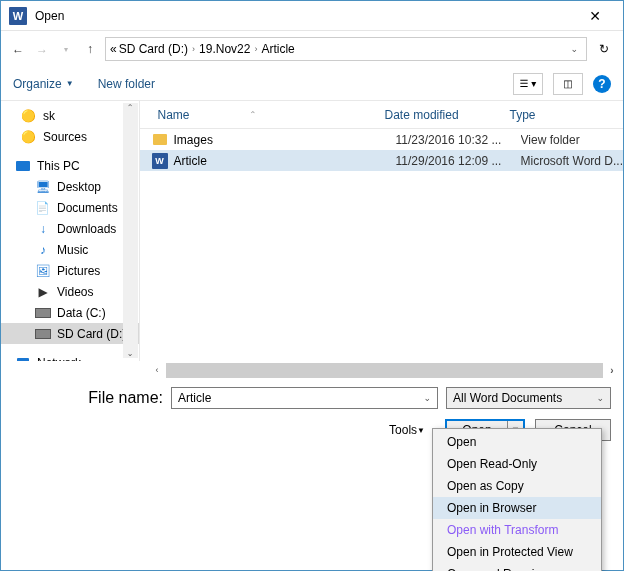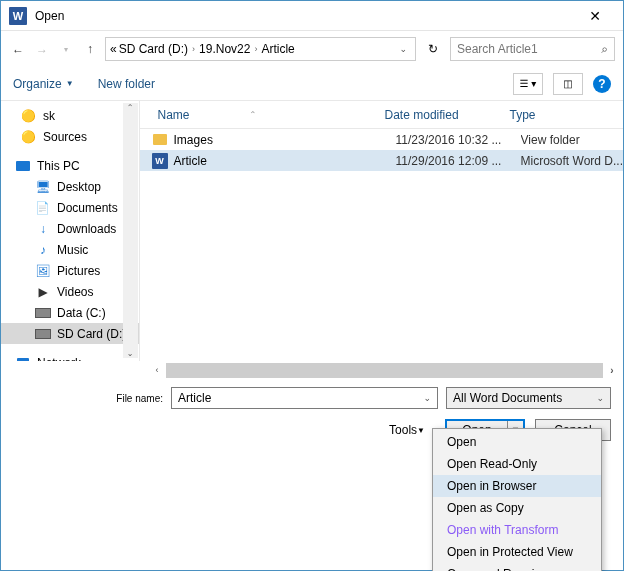--- a/index.html
+++ b/index.html
@@ -54,21 +54,21 @@
   .fl-date { width:125px; color:#333;}
   .fl-type { flex:1; color:#333; white-space:nowrap; overflow:hidden;}
   
   .hscroll-row { height:18px; display:flex; align-items:center; padding:0 4px; }
   .hscroll-row .lar { width:14px; font-size:9px; color:#555; text-align:center;}
   .hscroll-track { flex:1; height:15px; background:#cdcdcd; margin:0 2px;}
   .hscroll-row .rar { width:14px; font-size:10px; color:#555; text-align:center; font-weight:bold;}
   
   .bottom { padding:8px 12px 12px; }
   .row1 { display:flex; align-items:center; gap:8px; margin-bottom:10px;}
-  .row1 .lbl { width:150px; text-align:right; font-size:10px;}
+  .row1 .lbl { width:150px; text-align:right; font-size:16px;}
   .fname { flex:1; height:22px; border:1px solid #7a7a7a; display:flex; align-items:center; padding:0 6px; font-size:12px;}
   .fname .dd { margin-left:auto; font-size:9px; color:#555;}
   .ftype { width:165px; height:22px; border:1px solid #7a7a7a; display:flex; align-items:center; padding:0 6px; font-size:12px; background:#efefef;}
   .ftype .dd { margin-left:auto; font-size:9px; color:#555;}
   .row2 { display:flex; align-items:center; gap:10px;}
   .tools { margin-left:auto; font-size:12px; display:flex; align-items:center; gap:0; margin-right:10px;}
   .btn { height:22px; border:1px solid #7a7a7a; background:#efefef; display:flex; align-items:center; justify-content:center; font-size:12px;}
   .btn-open { width:80px; border:2px solid #0078d7;}
   .btn-open .txt { flex:1; text-align:center; text-decoration:underline;}
   .btn-open .split { width:16px; border-left:1px solid #888; height:100%; display:flex; align-items:center; justify-content:center; font-size:9px;}
@@ -96,24 +96,20 @@
   <div class="breadcrumb">
     <span>«</span>
     <span>SD Card (D:)</span>
     <span class="bc-sep">›</span>
     <span>19.Nov22</span>
     <span class="bc-sep">›</span>
     <span>Article</span>
     <span class="bc-down">⌄</span>
   </div>
   <div class="refresh">↻</div>
-  <div class="searchbox">
-    <span>Search Article1</span>
-    <span style="color:#555;">⌕</span>
-  </div>
 </div>
 
 <div class="toolbar">
   <div class="toolbar-left">
     <div class="toolbar-btn">
       <span>Organize</span>
       <span style="font-size:8px;">▼</span>
     </div>
     <div class="toolbar-btn">
       <span>New folder</span>
@@ -238,18 +234,18 @@
     </div>
     <div class="btn btn-cancel">
       <span>Cancel</span>
     </div>
   </div>
 </div>
 
 <div class="dropdown">
   <div class="dd-item">Open</div>
   <div class="dd-item">Open Read-Only</div>
+  <div class="dd-item">Open as Copy</div>
   <div class="dd-item hover">Open in Browser</div>
-  <div class="dd-item">Open as Copy</div>
   <div class="dd-item disabled">Open with Transform</div>
   <div class="dd-item">Open in Protected View</div>
   <div class="dd-item">Open and Repair</div>
 </div>
 
 </body></html>

